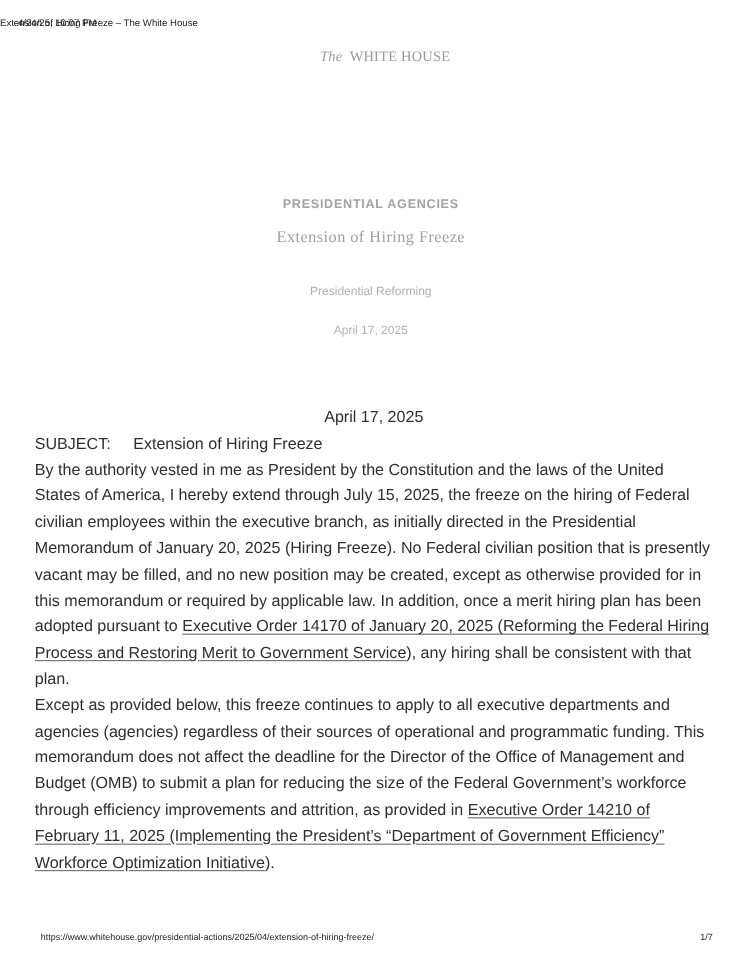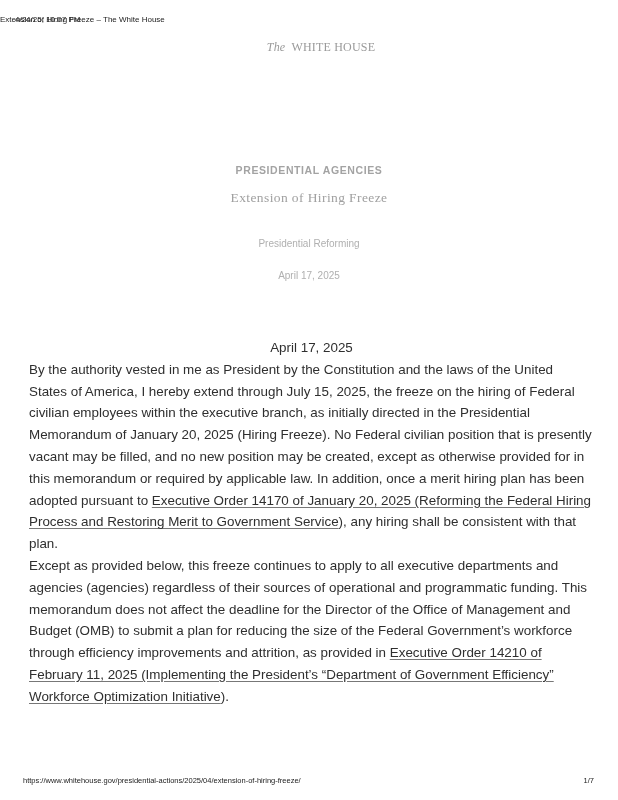--- a/index.html
+++ b/index.html
@@ -12,38 +12,39 @@
     .section { position: absolute; top: 164px; left: 0; width: 618px; text-align: center; font-family: "Liberation Sans", sans-serif; font-weight: bold; font-size: 10.5px; color: #a3a3a3; letter-spacing: 0.6px; }
     .title { position: absolute; top: 190px; left: 0; width: 618px; text-align: center; font-family: "Liberation Serif", serif; font-size: 13.5px; color: #a0a0a0; letter-spacing: 0.4px; }
     .category { position: absolute; top: 238px; left: 0; width: 618px; text-align: center; font-family: "Liberation Sans", sans-serif; font-size: 10px; color: #b0b0b0; }
     .pubdate { position: absolute; top: 270px; left: 0; width: 618px; text-align: center; font-family: "Liberation Sans", sans-serif; font-size: 10px; color: #b0b0b0; }
     .body { position: absolute; top: 337px; left: 29px; width: 565px; font-family: "Liberation Sans", sans-serif; font-size: 13.4px; line-height: 21.8px; color: #2f2f2f; }
     .body p { margin: 0; }
     .body .center { text-align: center; }
     .subject-label { display: inline-block; width: 82px; }
     a.lnk { color: #2f2f2f; text-decoration: underline; text-decoration-color: #777; text-underline-offset: 2px; }
     .ftr { position: absolute; top: 776px; font-family: "Liberation Sans", sans-serif; font-size: 7.5px; color: #222; }
-    .ftr-left { left: 23px; text-align: right; }
+    .ftr-left { left: 34px; text-align: right; }
     .ftr-right { right: 24px; }
   </style>
 </head>
 <body>
 
 <div class="hdr hdr-left">4/24/25, 10:07 PM</div>
 <div class="hdr hdr-center">Extension of Hiring Freeze – The White House</div>
 
 <div class="logo">
   <span class="the">The</span><span>WHITE HOUSE</span>
 </div>
 
 <div class="section">PRESIDENTIAL AGENCIES</div>
 <div class="title">Extension of Hiring Freeze</div>
 <div class="category">Presidential Reforming</div>
 <div class="pubdate">April 17, 2025</div>
 
 <div class="body">
   <p class="center">April 17, 2025</p>
+  <p><span class="subject-label">SUBJECT:</span><span>Extension of Hiring Freeze</span></p>
   <p><span>By the authority vested in me as President by the Constitution and the laws of the United States of America, I hereby extend through July 15, 2025, the freeze on the hiring of Federal civilian employees within the executive branch, as initially directed in the Presidential Memorandum of January 20, 2025 (Hiring Freeze).  No Federal civilian position that is presently vacant may be filled, and no new position may be created, except as otherwise provided for in this memorandum or required by applicable law.  In addition, once a merit hiring plan has been adopted pursuant to </span><a class="lnk" href="#">Executive Order 14170 of January 20, 2025 (Reforming the Federal Hiring Process and Restoring Merit to Government Service</a><span>), any hiring shall be consistent with that plan.</span></p>
   <p><span>Except as provided below, this freeze continues to apply to all executive departments and agencies (agencies) regardless of their sources of operational and programmatic funding.  This memorandum does not affect the deadline for the Director of the Office of Management and Budget (OMB) to submit a plan for reducing the size of the Federal Government’s workforce through efficiency improvements and attrition, as provided in </span><a class="lnk" href="#">Executive Order 14210 of February 11, 2025 (Implementing the President’s “Department of Government Efficiency” Workforce Optimization Initiative</a><span>).</span></p>
 </div>
 
 <div class="ftr ftr-left">https://www.whitehouse.gov/presidential-actions/2025/04/extension-of-hiring-freeze/</div>
 <div class="ftr ftr-right">1/7</div>
 
 </body></html>

